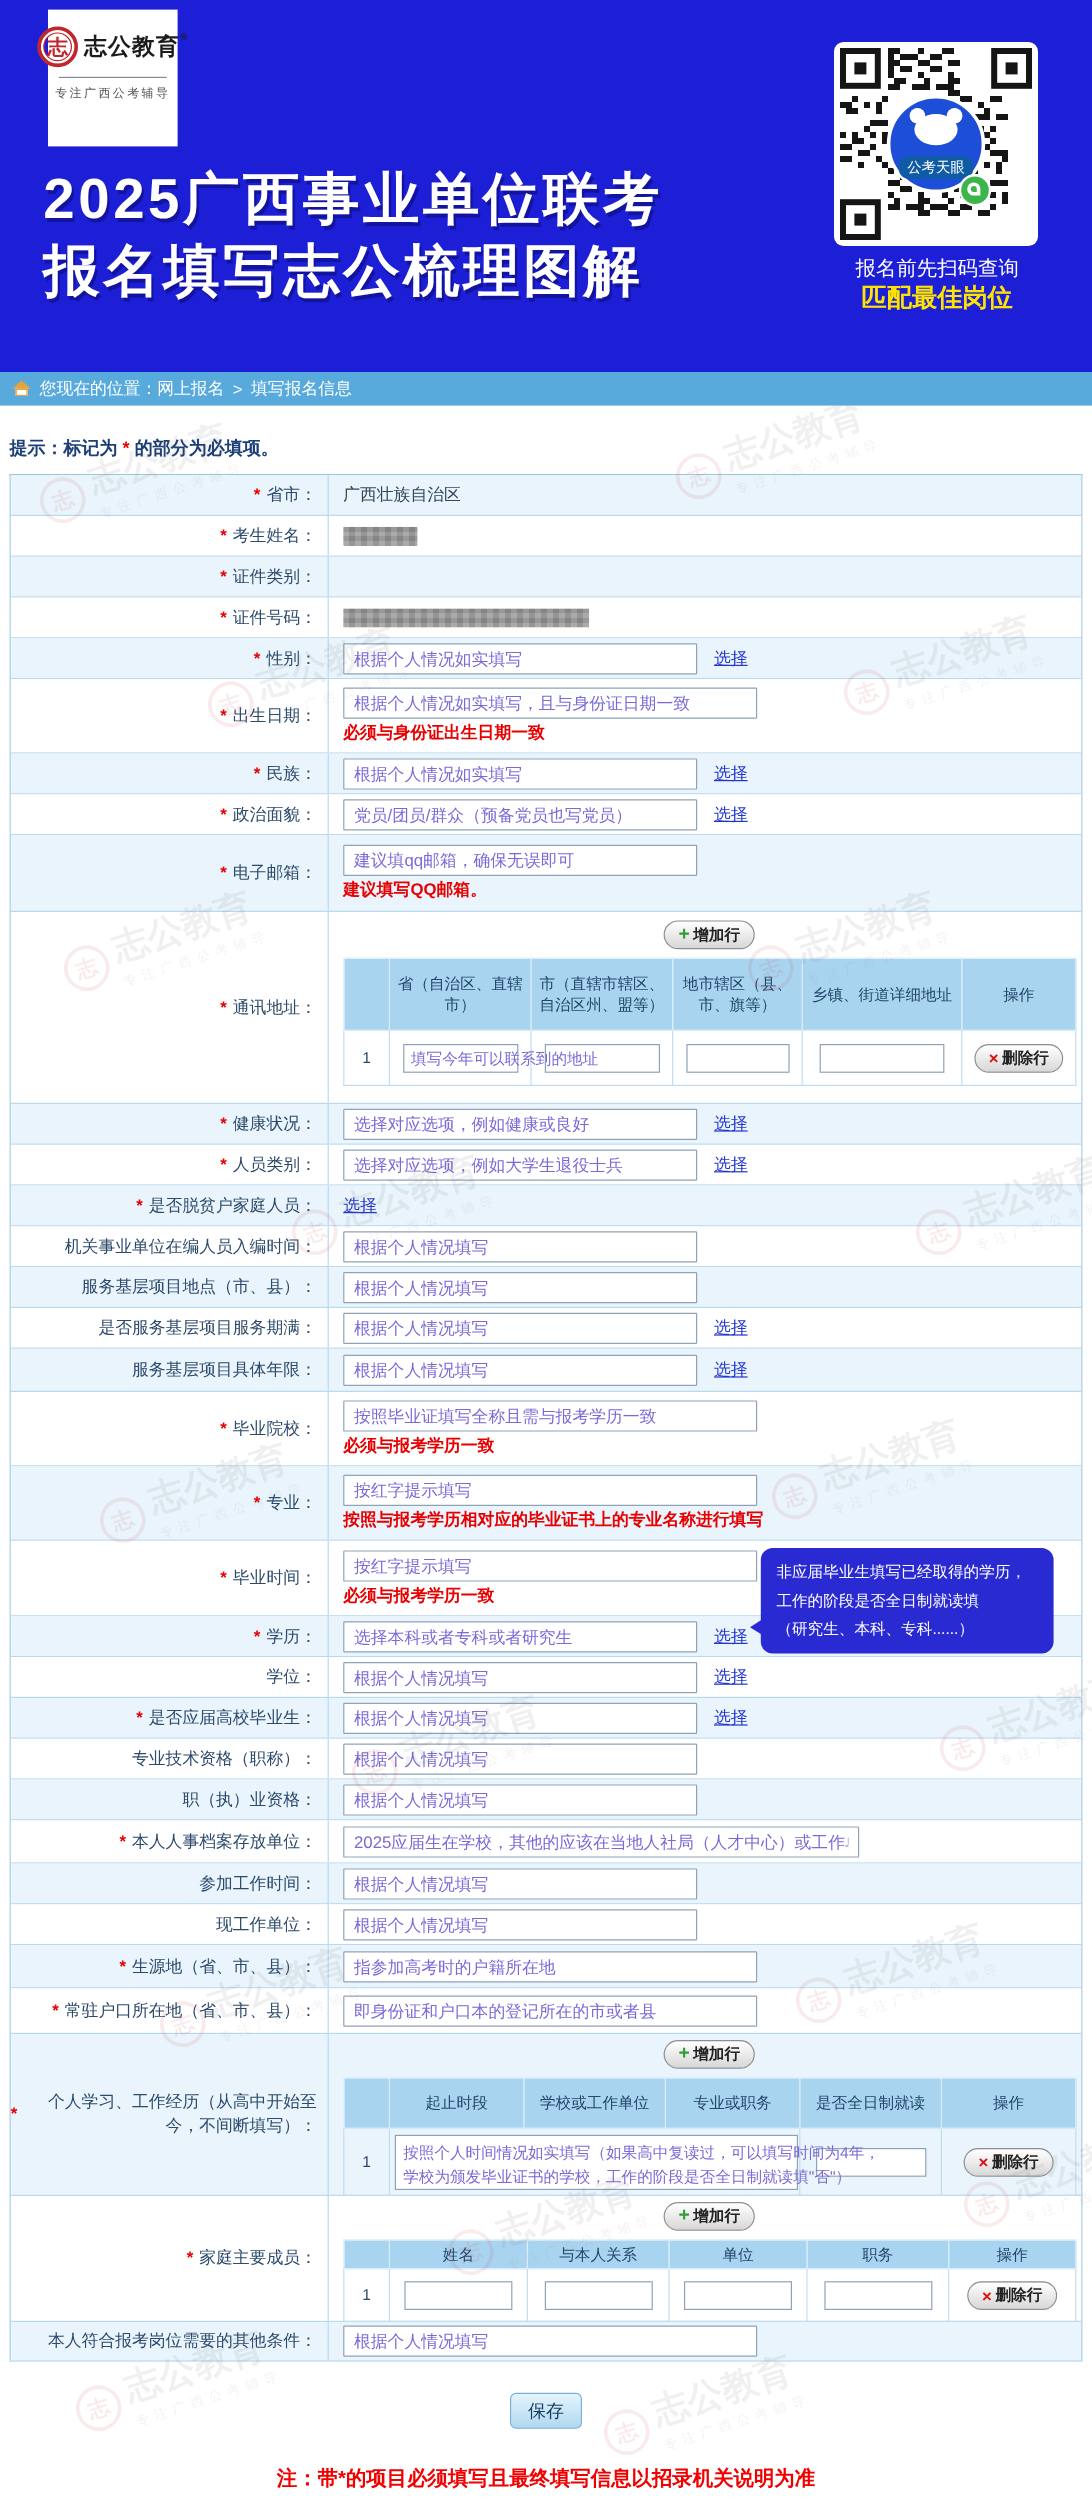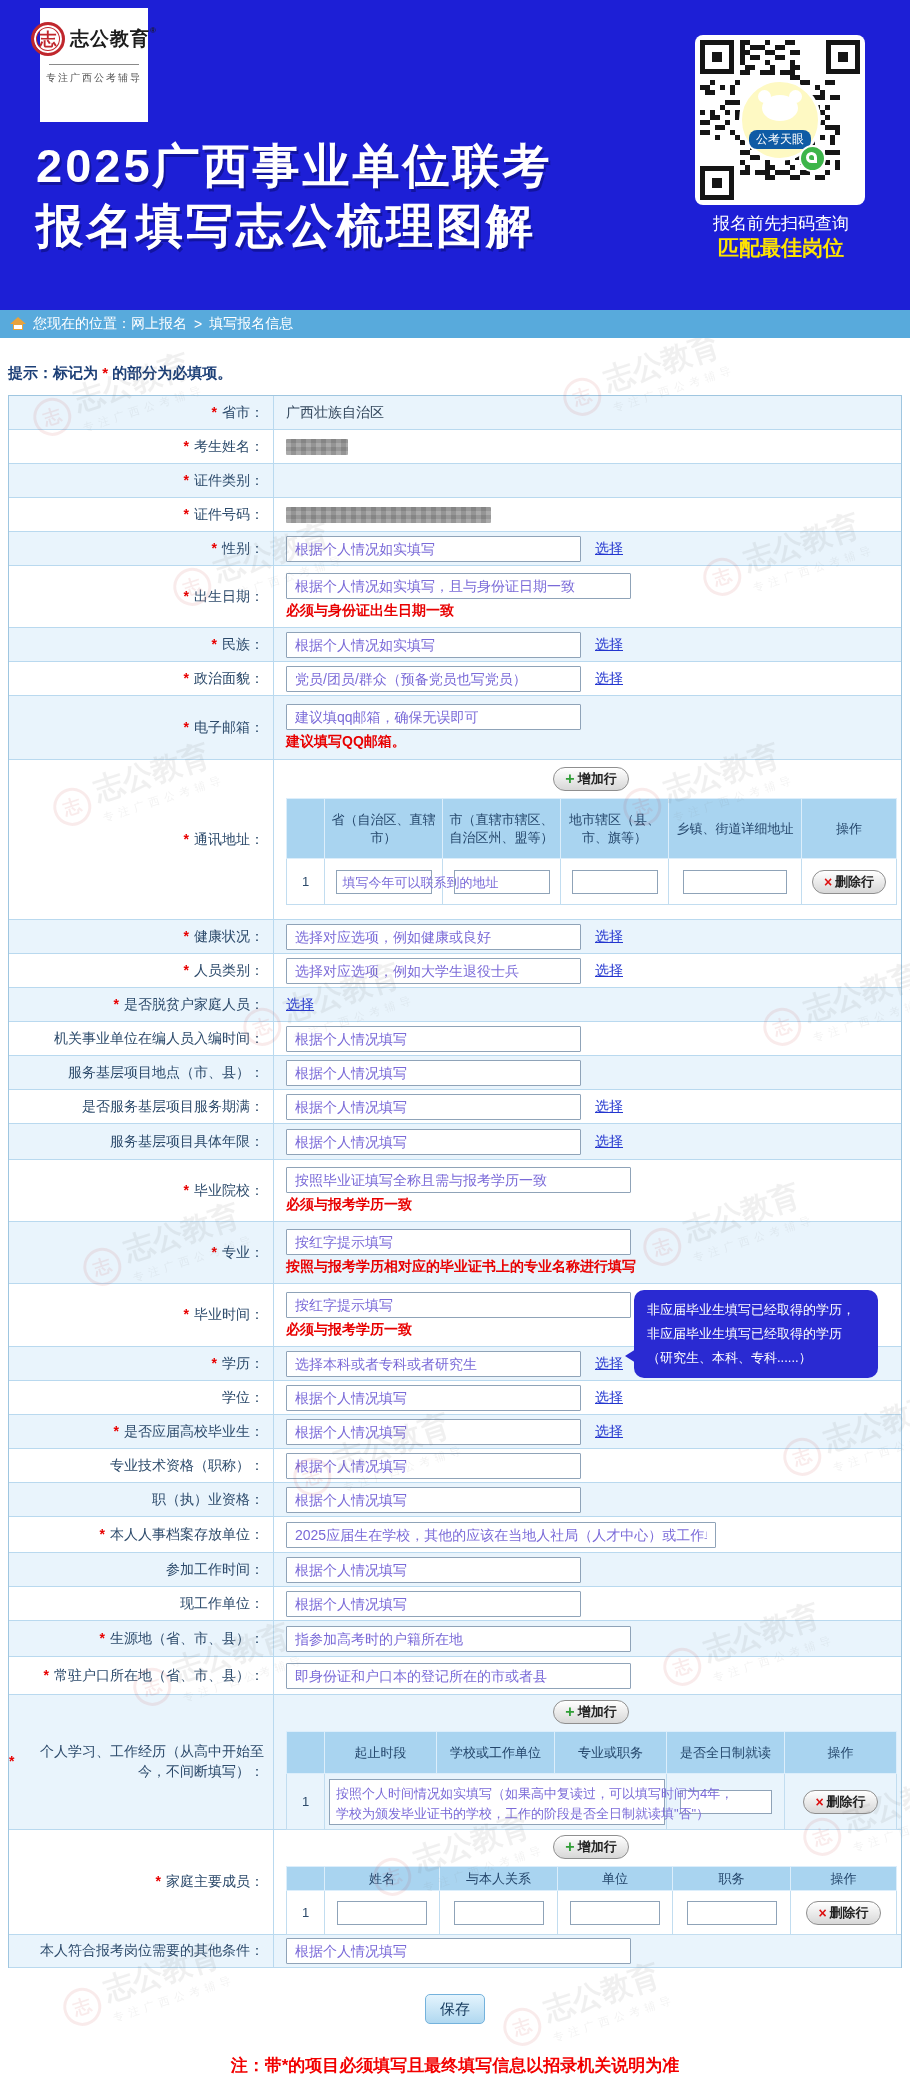--- a/index.html
+++ b/index.html
@@ -13,21 +13,21 @@
   .brand{font-size:19px;font-weight:bold;color:#1c1c1c;letter-spacing:1px;white-space:nowrap}
   .reg{font-size:8px;vertical-align:top}
   .logo-div{width:90px;border-top:1px solid #8a8a8a;margin:8px 0 6px}
   .tagline{font-size:10px;color:#555;letter-spacing:2px;white-space:nowrap}
   .title{position:absolute;left:36px;top:136px;color:#fff;font-weight:bold;font-size:47px;line-height:1.27;letter-spacing:3px;text-shadow:2px 3px 0 rgba(0,0,60,.35);white-space:nowrap}
   .qr-box{position:absolute;left:695px;top:35px;width:170px;height:170px;background:#fff;border-radius:8px}
   .qr-dots{position:absolute;left:5px;top:5px;width:140px;height:140px}
   .qr-dots span{position:absolute;width:5px;height:5px;background:#151515}
   .finder{position:absolute;width:34px;height:34px;border:5px solid #151515;box-sizing:border-box}
   .finder::after{content:"";position:absolute;left:7px;top:7px;width:10px;height:10px;background:#151515}
-  .badge{position:absolute;left:50%;top:50%;transform:translate(-50%,-50%);width:82px;height:82px;background:#fef9c3;border:3px solid #fff;border-radius:50%;box-sizing:border-box;display:flex;align-items:flex-end;justify-content:center;z-index:3}
+  .badge{position:absolute;left:50%;top:50%;transform:translate(-50%,-50%);width:82px;height:82px;background:#1d4ed8;border:3px solid #fff;border-radius:50%;box-sizing:border-box;display:flex;align-items:flex-end;justify-content:center;z-index:3}
   .koala{position:absolute;left:50%;top:13px;transform:translateX(-50%);width:36px;height:26px;background:#fff;border-radius:50%}
   .koala::before,.koala::after{content:"";position:absolute;width:13px;height:13px;background:#fff;border-radius:50%;top:-5px}
   .koala::before{left:-4px}.koala::after{right:-4px}
   .badge-label{background:#0f5ba5;color:#fff;font-size:12px;border-radius:8px;padding:1px 7px;margin-bottom:9px;white-space:nowrap}
   .green-ic{position:absolute;left:104px;top:110px;width:27px;height:27px;background:#3db54a;border:2px solid #fff;border-radius:50%;z-index:4;box-sizing:border-box}
   .green-ic::after{content:"";position:absolute;left:5px;top:5px;width:11px;height:11px;border:3px solid #fff;border-radius:50% 50% 0 50%;box-sizing:border-box}
   .qr-note1{position:absolute;left:688px;top:212px;width:186px;text-align:center;color:#fff;font-size:17px;white-space:nowrap}
   .qr-note2{position:absolute;left:688px;top:234px;width:186px;text-align:center;color:#ffe400;font-size:21px;font-weight:bold;white-space:nowrap}
 
   
@@ -540,21 +540,21 @@
   <div class="row lb" style="height:34px">
     <div class="lc">
         <span class="st">*</span>
         <span>学历：</span>
       </div>
     <div class="vc">
       <input class="inp std" placeholder="选择本科或者专科或者研究生" style="">
       <a class="sel">选择</a>
       <div class="bubble">
         <div>非应届毕业生填写已经取得的学历，</div>
-        <div>非应届毕业生填写已经取得的学历</div>
+        <div>工作的阶段是否全日制就读填</div>
         <div>（研究生、本科、专科......）</div>
       </div>
     </div>
   </div>
 
   <div class="row w" style="height:34px">
     <div class="lc">
         <span class="st"></span>
         <span>学位：</span>
       </div>

